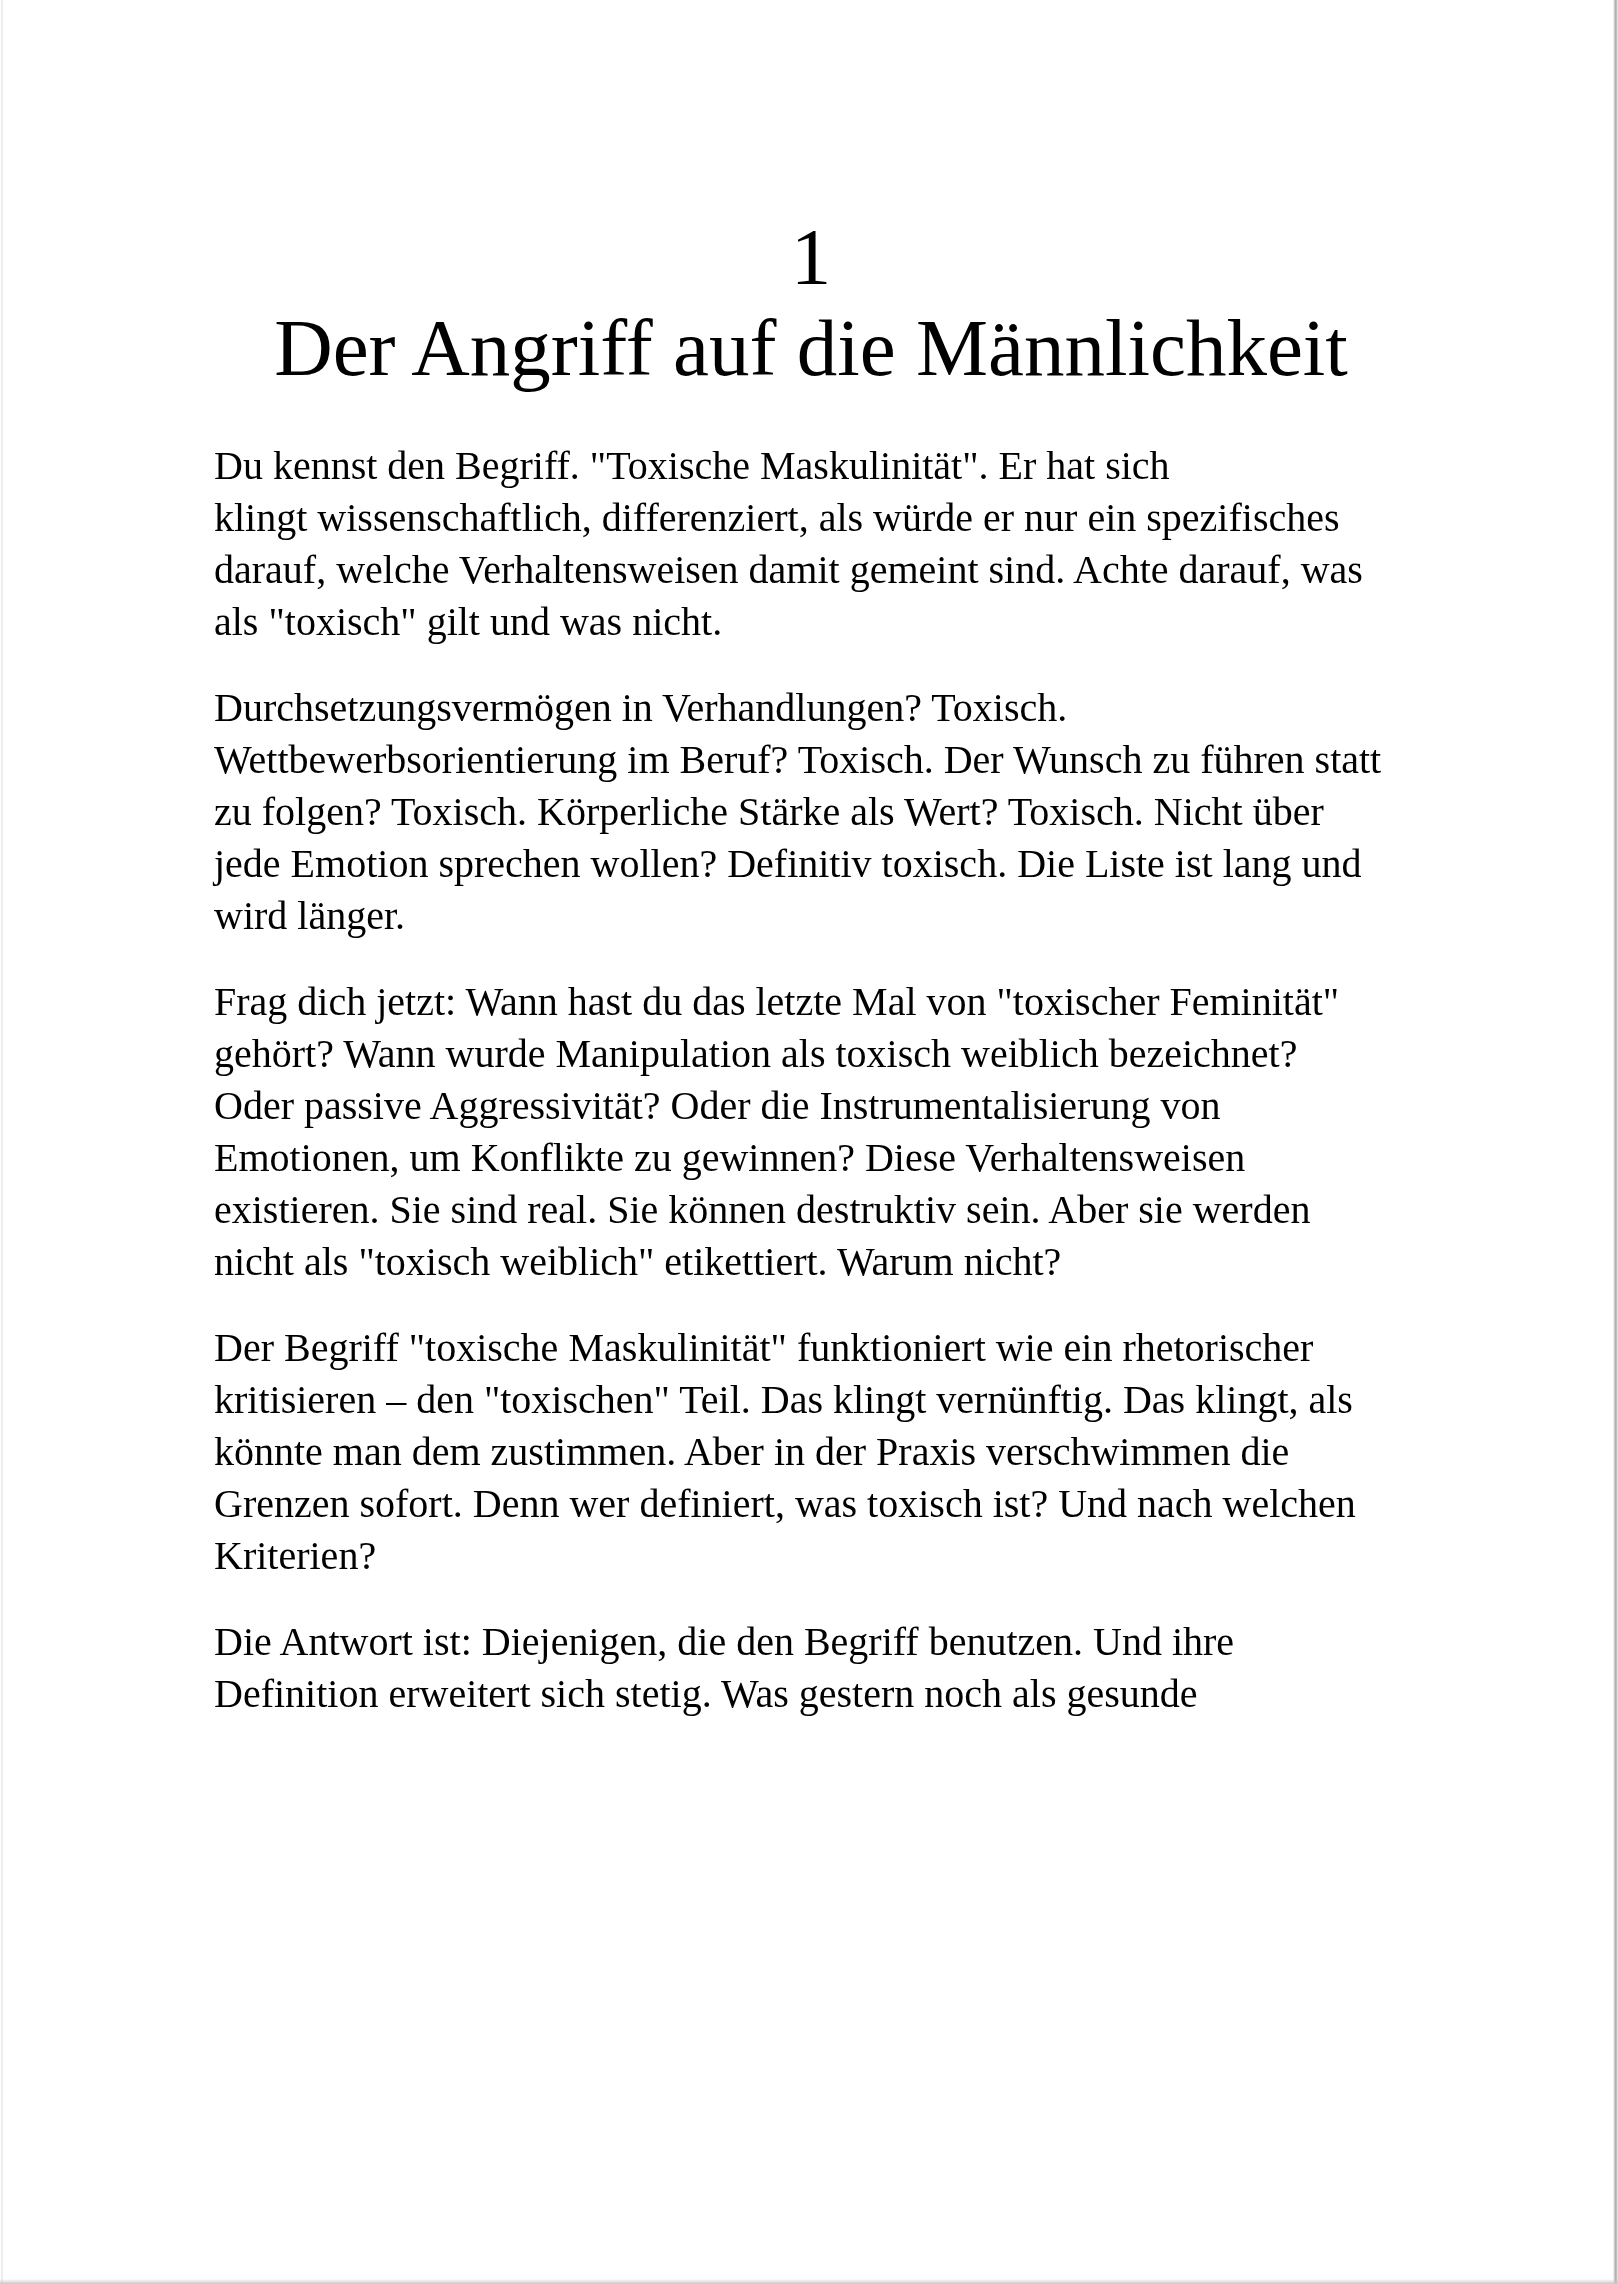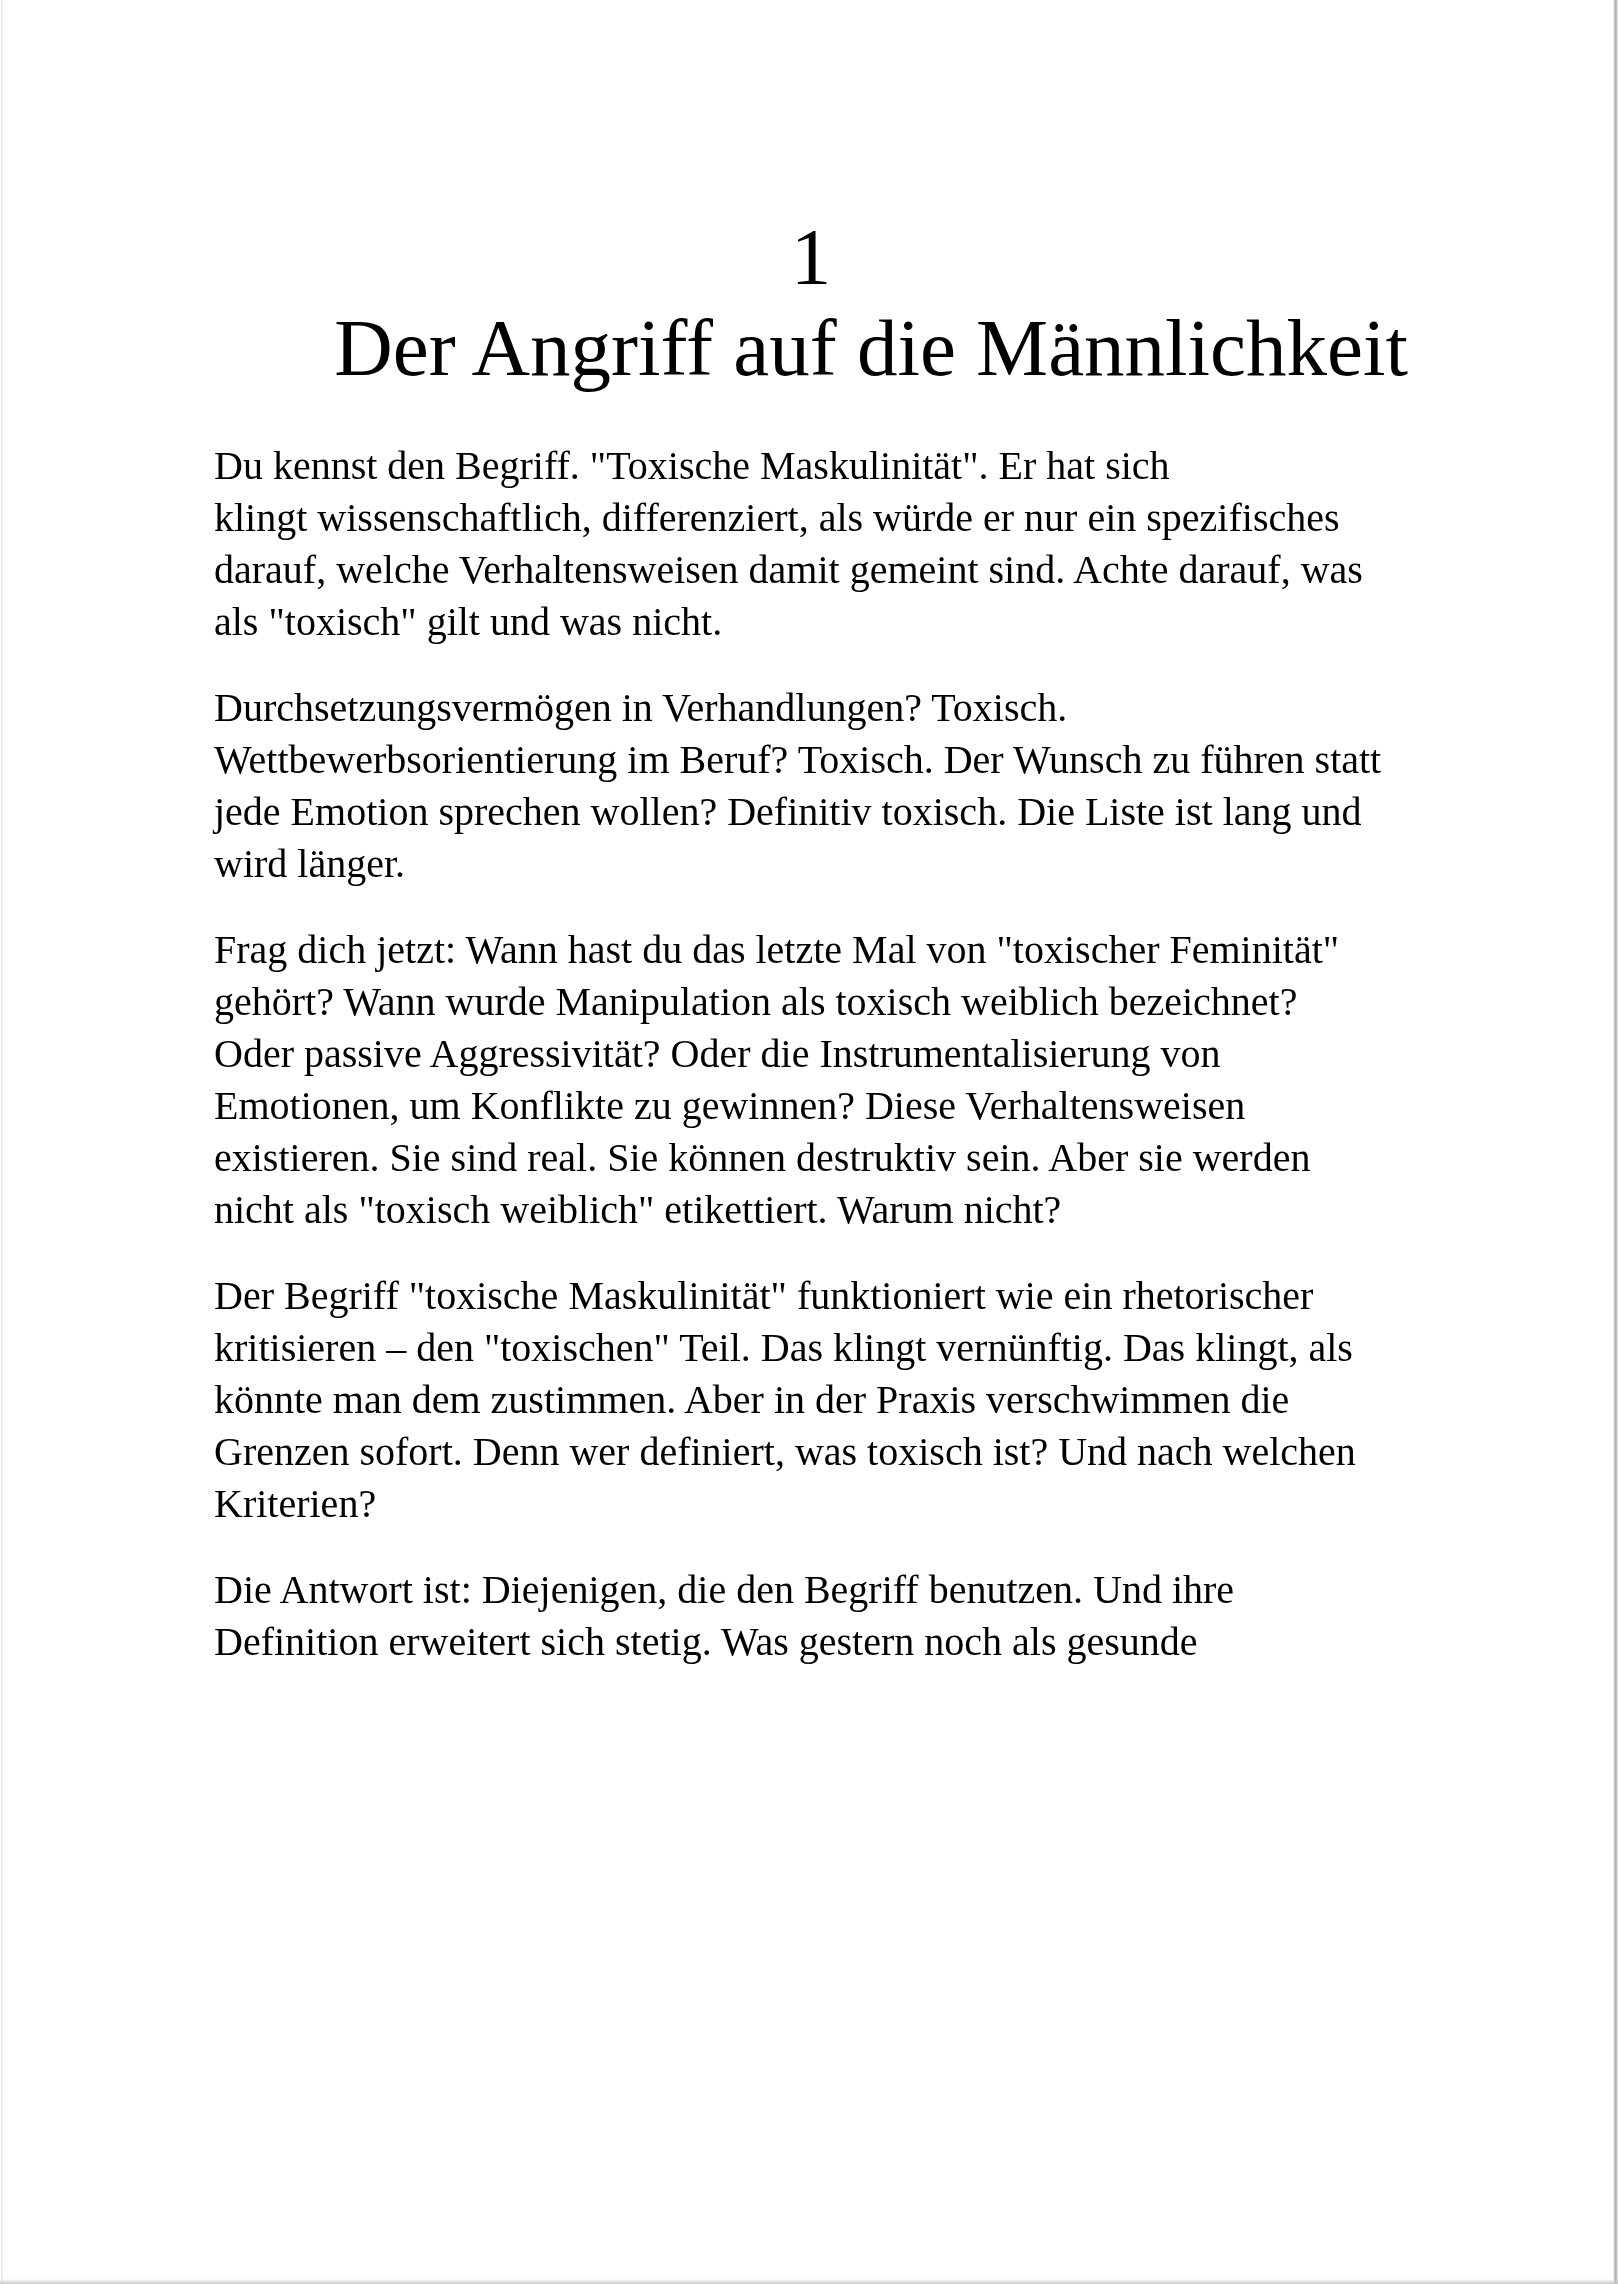--- a/index.html
+++ b/index.html
@@ -26,21 +26,21 @@
     margin-top: 217px;
     font-size: 81px;
     line-height: 81px;
     text-align: center;
     white-space: nowrap;
   }
   .chapter-title {
     margin-top: 10px;
     font-size: 81px;
     line-height: 81px;
-    text-align: right;
+    text-align: center;
     white-space: nowrap;
   }
   .body-text {
     margin-top: 51px;
     font-size: 40px;
     line-height: 52px;
   }
   .body-text p {
     margin: 0 0 34px 0;
     padding: 0;
@@ -85,20 +85,21 @@
     <div class="body-text">
         <p>
           <span class="line">Du kennst den Begriff. "Toxische Maskulinität". Er hat sich</span>
           <span class="line">klingt wissenschaftlich, differenziert, als würde er nur ein spezifisches</span>
           <span class="line">darauf, welche Verhaltensweisen damit gemeint sind. Achte darauf, was</span>
           <span class="line">als "toxisch" gilt und was nicht.</span>
         </p>
         <p>
           <span class="line">Durchsetzungsvermögen in Verhandlungen? Toxisch.</span>
           <span class="line">Wettbewerbsorientierung im Beruf? Toxisch. Der Wunsch zu führen statt</span>
+          <span class="line">zu folgen? Toxisch. Körperliche Stärke als Wert? Toxisch. Nicht über</span>
           <span class="line">jede Emotion sprechen wollen? Definitiv toxisch. Die Liste ist lang und</span>
           <span class="line">wird länger.</span>
         </p>
         <p>
           <span class="line">Frag dich jetzt: Wann hast du das letzte Mal von "toxischer Feminität"</span>
           <span class="line">gehört? Wann wurde Manipulation als toxisch weiblich bezeichnet?</span>
           <span class="line">Oder passive Aggressivität? Oder die Instrumentalisierung von</span>
           <span class="line">Emotionen, um Konflikte zu gewinnen? Diese Verhaltensweisen</span>
           <span class="line">existieren. Sie sind real. Sie können destruktiv sein. Aber sie werden</span>
           <span class="line">nicht als "toxisch weiblich" etikettiert. Warum nicht?</span>

